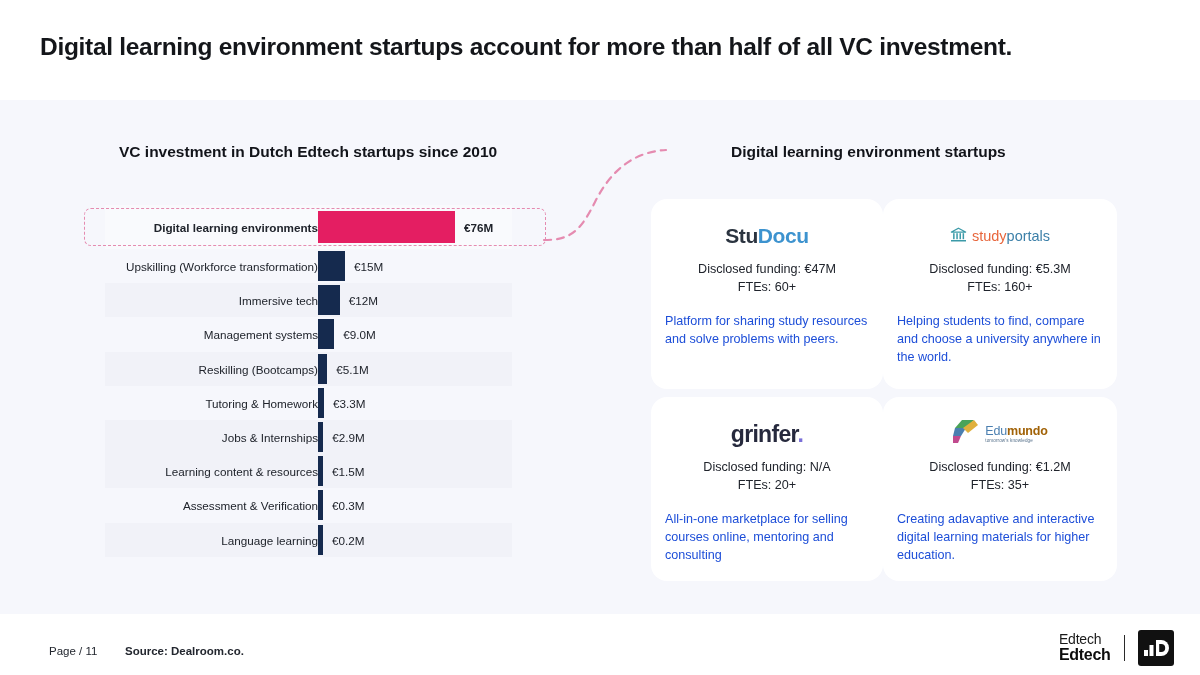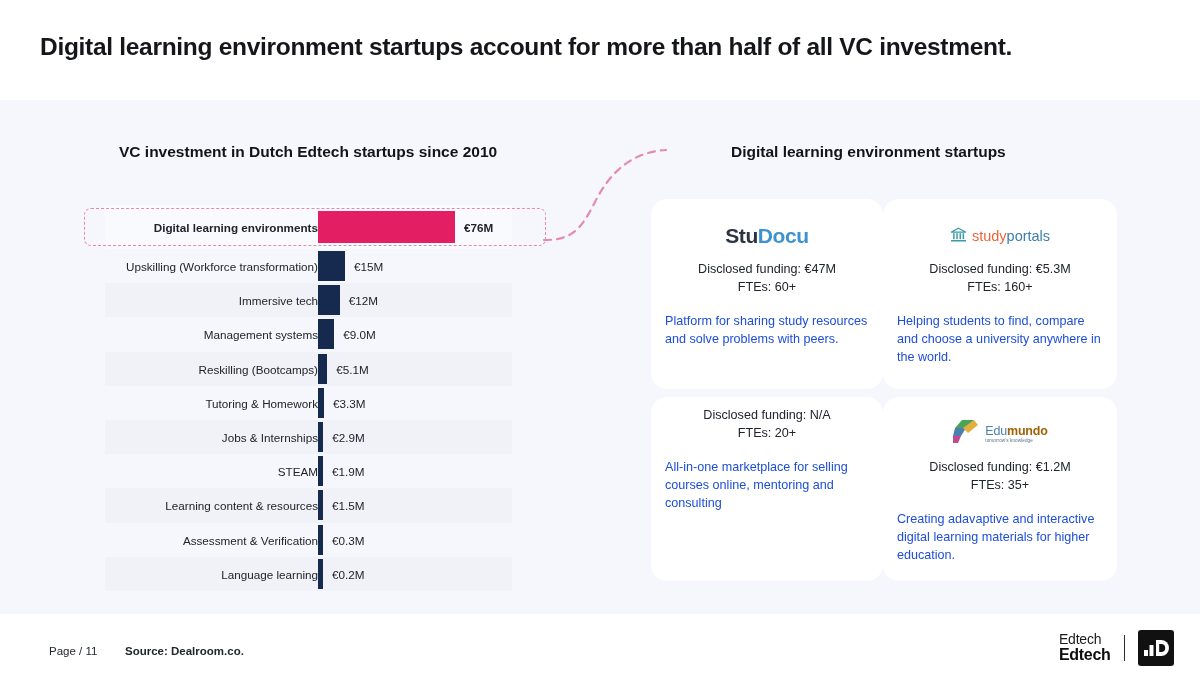--- a/index.html
+++ b/index.html
@@ -189,26 +189,20 @@
       <div class="band"></div>
       <div class="cat">Tutoring &amp; Homework</div>
       <div class="bar" style="width: 5.94868px;"></div>
       <div class="val" style="left: 252.949px;">€3.3M</div>
     </div>
     <div class="row">
       <div class="band"></div>
       <div class="cat">Jobs &amp; Internships</div>
       <div class="bar" style="width: 5.22763px;"></div>
       <div class="val" style="left: 252.228px;">€2.9M</div>
-    </div>
-    <div class="row odd">
-      <div class="band"></div>
-      <div class="cat">STEAM</div>
-      <div class="bar" style="width: 5px;"></div>
-      <div class="val" style="left: 252px;">€1.9M</div>
     </div>
     <div class="row">
       <div class="band"></div>
       <div class="cat">Learning content &amp; resources</div>
       <div class="bar" style="width: 5px;"></div>
       <div class="val" style="left: 252px;">€1.5M</div>
     </div>
     <div class="row odd">
       <div class="band"></div>
       <div class="cat">Assessment &amp; Verification</div>
@@ -257,20 +251,25 @@
     </div>
   </div>
   <div class="card-funding">
     <div>Disclosed funding: €5.3M</div>
     <div>FTEs: 160+</div>
   </div>
   <div class="card-desc">Helping students to find, compare and choose a university anywhere in the world.</div>
 </div>
 
 <div class="card" id="card-grinfer">
+  <div class="logo-slot">
+    <div class="logo-grinfer">
+      <span>grinfer</span><span class="dot">.</span>
+    </div>
+  </div>
   <div class="card-funding">
     <div>Disclosed funding: N/A</div>
     <div>FTEs: 20+</div>
   </div>
   <div class="card-desc">All-in-one marketplace for selling courses online, mentoring and consulting</div>
 </div>
 
 <div class="card" id="card-edumundo">
   <div class="logo-slot">
     <div class="logo-edumundo">

